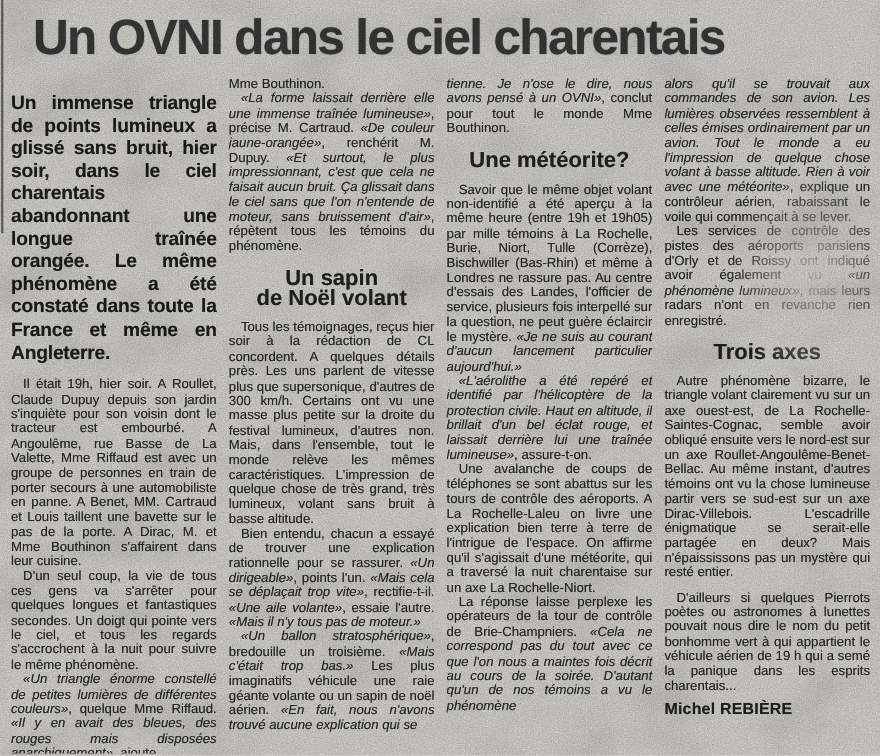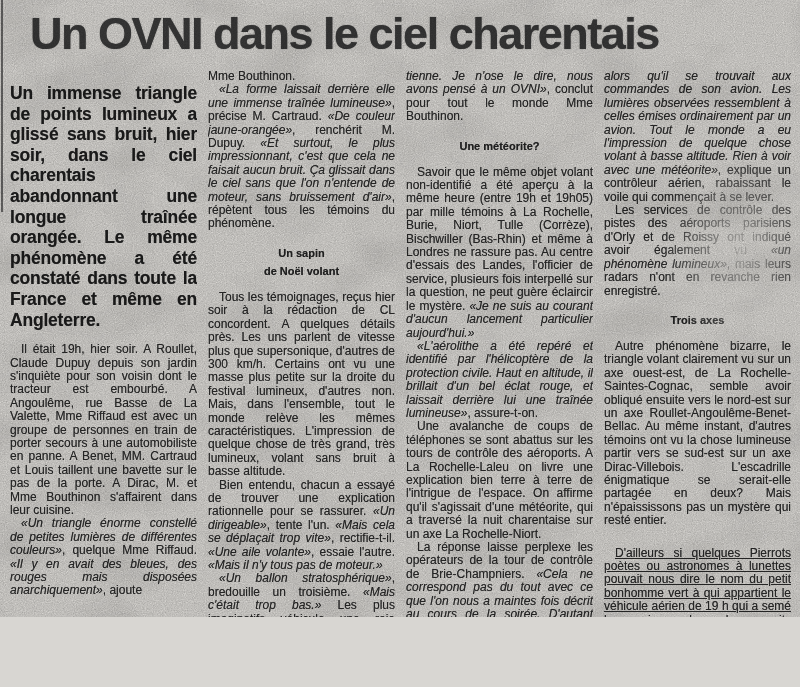--- a/index.html
+++ b/index.html
@@ -8,21 +8,21 @@
     --headline-ink:#3a3a3a;
   }
   *{box-sizing:border-box;}
   html,body{margin:0;padding:0;}
   body{
     width:800px;height:687px;overflow:hidden;
     background:var(--paper);
     font-family:"Liberation Sans","DejaVu Sans",sans-serif;
     color:var(--ink);
   }
-  .page{position:relative;width:800px;height:617px;overflow:hidden;}
+  .page{position:relative;width:800px;height:687px;overflow:hidden;}
   .scan-edge{
     position:absolute;left:1px;top:0;width:2px;height:212px;
     background:#1f1f1f;opacity:.6;filter:blur(.4px);
   }
   .headline{
     position:absolute;left:30px;top:8px;width:760px;margin:0;
     font-size:45px;line-height:52px;font-weight:bold;
     letter-spacing:-1.5px;color:var(--headline-ink);
     text-shadow:0 0 1px rgba(56,56,56,.75);
     white-space:nowrap;
@@ -38,24 +38,24 @@
     text-shadow:0 0 .5px rgba(42,42,42,.55);
     hyphens:auto;-webkit-hyphens:auto;
   }
   .col-lead{padding-top:13px;}
   .col p{margin:0;}
   p.lead{
     font-size:17.5px;line-height:20.6px;font-weight:bold;
     color:#1e1e1e;margin:0 0 13px 0;letter-spacing:-.2px;
   }
   p.indent{text-indent:11px;}
-  p.mt{margin-top:19px;text-decoration:underline;}
+  p.mt{margin-top:9px;}
   .col h2{
     margin:13px 0 11px 0;
-    font-size:11px;line-height:18px;font-weight:bold;
+    font-size:20px;line-height:18px;font-weight:bold;
     text-align:center;text-indent:0;color:#242424;
   }
   p.byline{
     margin-top:9px;padding-right:2px;
     font-weight:bold;font-size:14.5px;letter-spacing:.2px;color:#222;
   }
   .fade-spot{
     position:absolute;left:660px;top:150px;width:160px;height:200px;
     background:radial-gradient(closest-side,rgba(216,214,210,.85),rgba(216,214,210,0));
     z-index:4;pointer-events:none;
@@ -71,28 +71,29 @@
 <div class="page">
 
   <div class="scan-edge"></div>
 
   <h1 class="headline">Un OVNI dans le ciel charentais</h1>
 
   <div class="columns">
     <div class="col col-lead">
         <p class="lead"><span>Un immense triangle de points lumineux a glissé sans bruit, hier soir, dans le ciel charentais abandonnant une longue traînée orangée. Le même phénomène a été constaté dans toute la France et même en Angleterre.</span></p>
         <p class=" indent"><span>Il était 19h, hier soir. A Roullet, Claude Dupuy depuis son jardin s'inquiète pour son voisin dont le tracteur est embourbé. A Angoulême, rue Basse de La Valette, Mme Riffaud est avec un groupe de personnes en train de porter secours à une automobiliste en panne. A Benet, MM. Cartraud et Louis taillent une bavette sur le pas de la porte. A Dirac, M. et Mme Bouthinon s'affairent dans leur cuisine.</span></p>
+        <p class=" indent"><span>D'un seul coup, la vie de tous ces gens va s'arrêter pour quelques longues et fantastiques secondes. Un doigt qui pointe vers le ciel, et tous les regards s'accrochent à la nuit pour suivre le même phénomène.</span></p>
         <p class=" indent"><i>«Un triangle énorme constellé de petites lumières de différentes couleurs»</i><span>, quelque Mme Riffaud. </span><i>«Il y en avait des bleues, des rouges mais disposées anarchiquement»</i><span>, ajoute</span></p>
       </div>
     <div class="col">
         <p class=""><span>Mme Bouthinon.</span></p>
         <p class=" indent"><i>«La forme laissait derrière elle une immense traînée lumineuse»</i><span>, précise M. Cartraud. </span><i>«De couleur jaune-orangée»</i><span>, renchérit M. Dupuy. </span><i>«Et surtout, le plus impressionnant, c'est que cela ne faisait aucun bruit. Ça glissait dans le ciel sans que l'on n'entende de moteur, sans bruissement d'air»</i><span>, répètent tous les témoins du phénomène.</span></p>
         <h2>Un sapin<br>de Noël volant</h2>
         <p class=" indent"><span>Tous les témoignages, reçus hier soir à la rédaction de CL concordent. A quelques détails près. Les uns parlent de vitesse plus que supersonique, d'autres de 300 km/h. Certains ont vu une masse plus petite sur la droite du festival lumineux, d'autres non. Mais, dans l'ensemble, tout le monde relève les mêmes caractéristiques. L'impression de quelque chose de très grand, très lumineux, volant sans bruit à basse altitude.</span></p>
-        <p class=" indent"><span>Bien entendu, chacun a essayé de trouver une explication rationnelle pour se rassurer. </span><i>«Un dirigeable»</i><span>, tente l'un. </span><i>«Mais cela se déplaçait trop vite»</i><span>, rectifie-t-il. </span><i>«Une aile volante»</i><span>, essaie l'autre. </span><i>«Mais il n'y tous pas de moteur.»</i></p>
+        <p class=" indent"><span>Bien entendu, chacun a essayé de trouver une explication rationnelle pour se rassurer. </span><i>«Un dirigeable»</i><span>, points l'un. </span><i>«Mais cela se déplaçait trop vite»</i><span>, rectifie-t-il. </span><i>«Une aile volante»</i><span>, essaie l'autre. </span><i>«Mais il n'y tous pas de moteur.»</i></p>
         <p class=" indent"><i>«Un ballon stratosphérique»</i><span>, bredouille un troisième. </span><i>«Mais c'était trop bas.»</i><span> Les plus imaginatifs véhicule une raie géante volante ou un sapin de noël aérien. </span><i>«En fait, nous n'avons trouvé aucune explication qui se</i></p>
       </div>
     <div class="col">
         <p class=""><i>tienne. Je n'ose le dire, nous avons pensé à un OVNI»</i><span>, conclut pour tout le monde Mme Bouthinon.</span></p>
         <h2>Une météorite?</h2>
         <p class=" indent"><span>Savoir que le même objet volant non-identifié a été aperçu à la même heure (entre 19h et 19h05) par mille témoins à La Rochelle, Burie, Niort, Tulle (Corrèze), Bischwiller (Bas-Rhin) et même à Londres ne rassure pas. Au centre d'essais des Landes, l'officier de service, plusieurs fois interpellé sur la question, ne peut guère éclaircir le mystère. </span><i>«Je ne suis au courant d'aucun lancement particulier aujourd'hui.»</i></p>
         <p class=" indent"><i>«L'aérolithe a été repéré et identifié par l'hélicoptère de la protection civile. Haut en altitude, il brillait d'un bel éclat rouge, et laissait derrière lui une traînée lumineuse»</i><span>, assure-t-on.</span></p>
         <p class=" indent"><span>Une avalanche de coups de téléphones se sont abattus sur les tours de contrôle des aéroports. A La Rochelle-Laleu on livre une explication bien terre à terre de l'intrigue de l'espace. On affirme qu'il s'agissait d'une météorite, qui a traversé la nuit charentaise sur un axe La Rochelle-Niort.</span></p>
         <p class=" indent"><span>La réponse laisse perplexe les opérateurs de la tour de contrôle de Brie-Champniers. </span><i>«Cela ne correspond pas du tout avec ce que l'on nous a maintes fois décrit au cours de la soirée. D'autant qu'un de nos témoins a vu le phénomène</i></p>
       </div>

